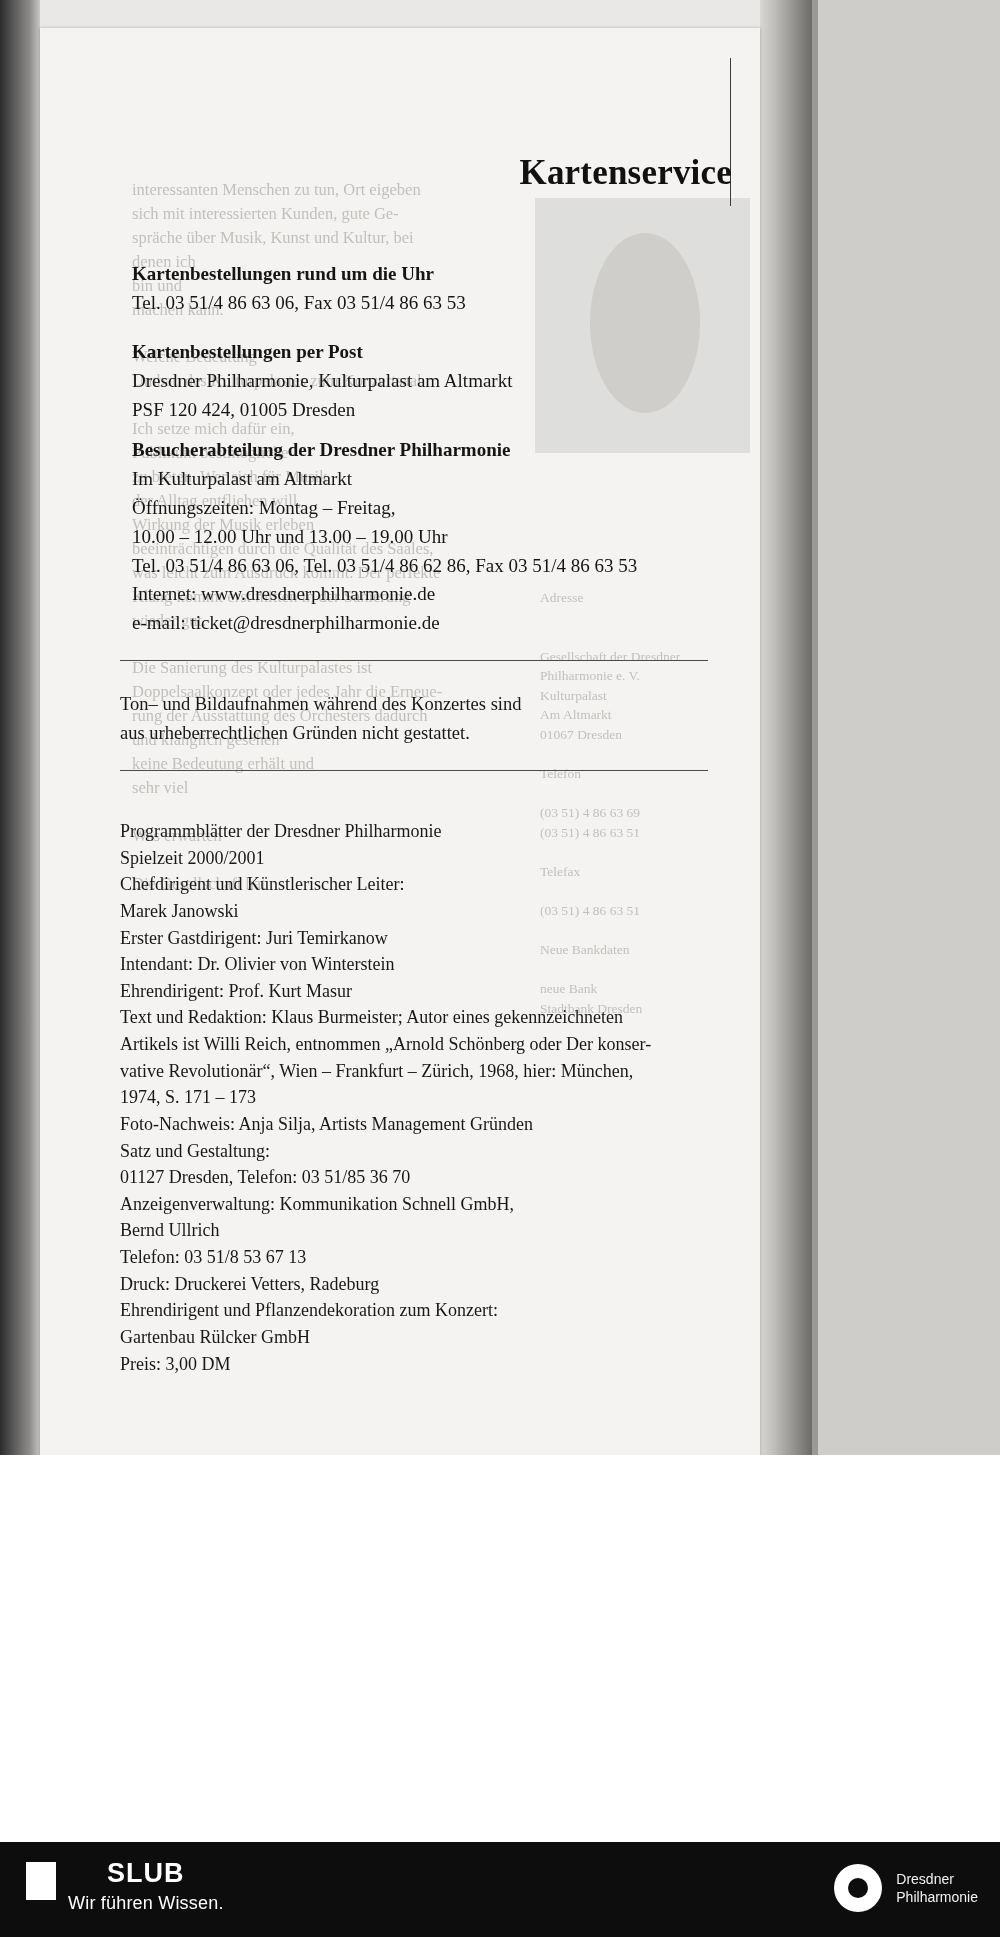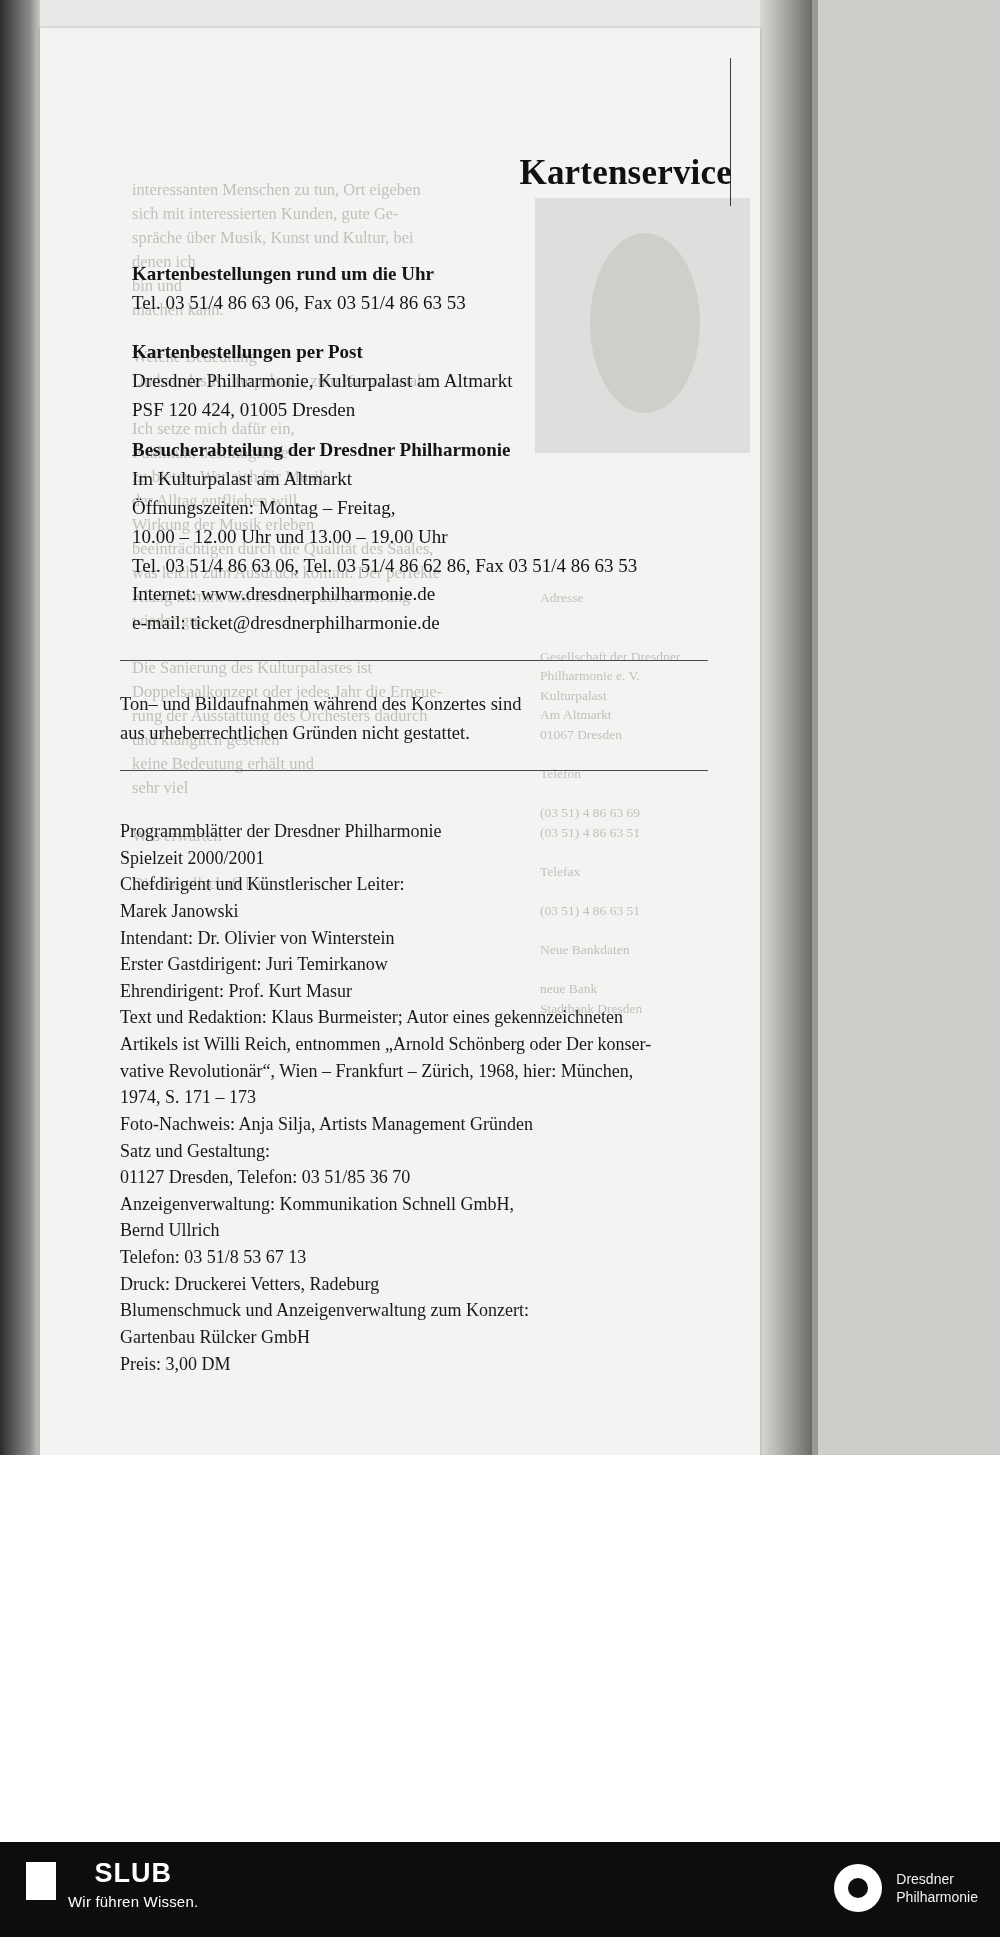--- a/index.html
+++ b/index.html
@@ -222,21 +222,21 @@
   .slub-text .name {
     font-family: "Liberation Sans", sans-serif;
     font-size: 27px;
     font-weight: bold;
     letter-spacing: 1px;
     line-height: 1;
     text-align: center;
   }
   .slub-text .claim {
     font-family: "Liberation Sans", sans-serif;
-    font-size: 15px;
+    font-size: 18px;
     margin-top: 6px;
     letter-spacing: 0.2px;
   }
   .dp-brand {
     position: absolute;
     right: 22px; top: 22px;
     display: flex;
     align-items: center;
   }
   .dp-brand .circle {
@@ -358,35 +358,35 @@
         <div class="note" style="top:662px; white-space:pre-line;">Ton– und Bildaufnahmen während des Konzertes sind
 aus urheberrechtlichen Gründen nicht gestattet.</div>
 
         <div class="rule" style="top:742px;"></div>
 
         <div class="imprint" style="top:790px;">
           <div>Programmblätter der Dresdner Philharmonie</div>
           <div>Spielzeit 2000/2001</div>
           <div>Chefdirigent und Künstlerischer Leiter:</div>
           <div>Marek Janowski</div>
+          <div>Erster Gastdirigent: Juri Temirkanow</div>
           <div>Intendant: Dr. Olivier von Winterstein</div>
-          <div>Erster Gastdirigent: Juri Temirkanow</div>
           <div>Ehrendirigent: Prof. Kurt Masur</div>
           <div>Text und Redaktion: Klaus Burmeister; Autor eines gekennzeichneten</div>
           <div>Artikels ist Willi Reich, entnommen „Arnold Schönberg oder Der konser-</div>
           <div>vative Revolutionär“, Wien – Frankfurt – Zürich, 1968, hier: München,</div>
           <div>1974, S. 171 – 173</div>
           <div>Foto-Nachweis: Anja Silja, Artists Management Gründen</div>
           <div>Satz und Gestaltung:</div>
           <div>01127 Dresden, Telefon: 03 51/85 36 70</div>
           <div>Anzeigenverwaltung: Kommunikation Schnell GmbH,</div>
           <div>Bernd Ullrich</div>
           <div>Telefon: 03 51/8 53 67 13</div>
           <div>Druck: Druckerei Vetters, Radeburg</div>
-          <div>Blumenschmuck und Anzeigenverwaltung zum Konzert:</div>
+          <div>Ehrendirigent und Pflanzendekoration zum Konzert:</div>
           <div>Gartenbau Rülcker GmbH</div>
           <div>Preis: 3,00 DM</div>
         </div>
 
         <div class="footer-rules">
           <div class="r"></div>
           <div class="r"></div>
           <div class="r" style="margin-top:22px;"></div>
           <div class="r"></div>
         </div>

